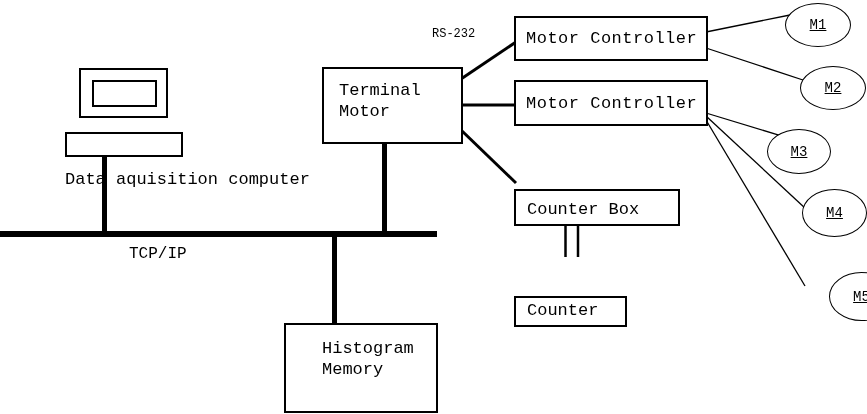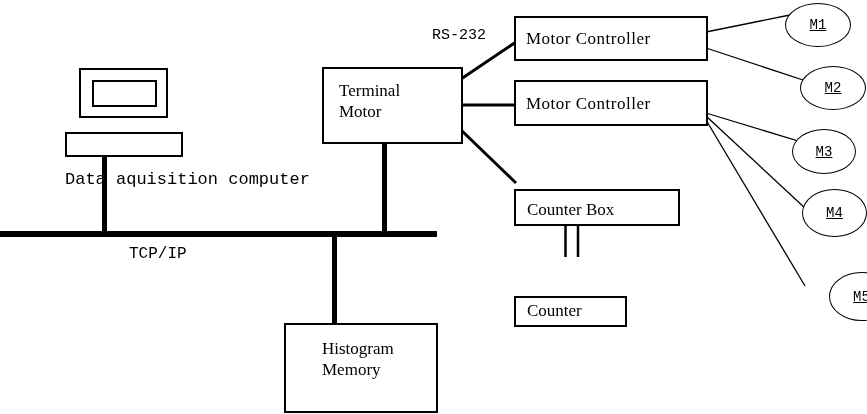--- a/index.html
+++ b/index.html
@@ -17,21 +17,20 @@
     left: 0; top: 0;
     width: 867px; height: 414px;
   }
   .box {
     position: absolute;
     box-sizing: border-box;
     border: 2px solid #000000;
     background: #ffffff;
     font-size: 17px;
     line-height: 21px;
-    font-family: Liberation Serif, serif;
   }
   .ellipse {
     position: absolute;
     box-sizing: border-box;
     border: 1.5px solid #000000;
     border-radius: 50%;
     background: #ffffff;
     display: flex;
     align-items: center;
     justify-content: center;
@@ -43,24 +42,24 @@
   .motor-controller-1{ left: 514px; top: 16px;  width: 194px; height: 45px; display: flex; align-items: center; padding-left: 10px; letter-spacing: 0.5px; }
   .motor-controller-2{ left: 514px; top: 80px;  width: 194px; height: 46px; display: flex; align-items: center; padding-left: 10px; letter-spacing: 0.5px; }
   .counter-box       { left: 514px; top: 189px; width: 166px; height: 37px; display: flex; align-items: center; padding-left: 11px; padding-top: 4px; }
   .counter           { left: 514px; top: 256px; width: 113px; height: 31px; padding: 2px 0 0 11px; margin-top: 40px; }
   .histogram-memory  { left: 284px; top: 323px; width: 154px; height: 90px; padding: 13px 0 0 36px; }
   .monitor-outer { left: 79px;  top: 68px;  width: 89px;  height: 50px; }
   .monitor-screen{ position: absolute; left: 11px; top: 10px; width: 65px; height: 27px; border: 2px solid #000; box-sizing: border-box; background: #fff; }
   .computer-base { left: 65px;  top: 132px; width: 118px; height: 25px; }
   .m1 { left: 785px; top: 3px;   width: 66px; height: 44px; }
   .m2 { left: 800px; top: 66px;  width: 66px; height: 44px; }
-  .m3 { left: 792px; top: 129px; width: 64px; height: 45px; }
+  .m3 { left: 767px; top: 129px; width: 64px; height: 45px; }
   .m4 { left: 802px; top: 189px; width: 65px; height: 48px; }
   .m5 { left: 829px; top: 272px; width: 65px; height: 49px; }
-  .rs232-label    { left: 432px; top: 27px;  font-size: 15px; }
+  .rs232-label    { left: 432px; top: 27px;  font-size: 12px; }
   .tcpip-label    { left: 129px; top: 245px; font-size: 16px; }
   .data-acq-label { left: 65px;  top: 170px; font-size: 17px; }
   .block-line { display: block; }
 </style>
 </head>
 <body>
 
 <div class="stage">
 
   <svg class="connectors" viewBox="0 0 867 414" xmlns="http://www.w3.org/2000/svg">

